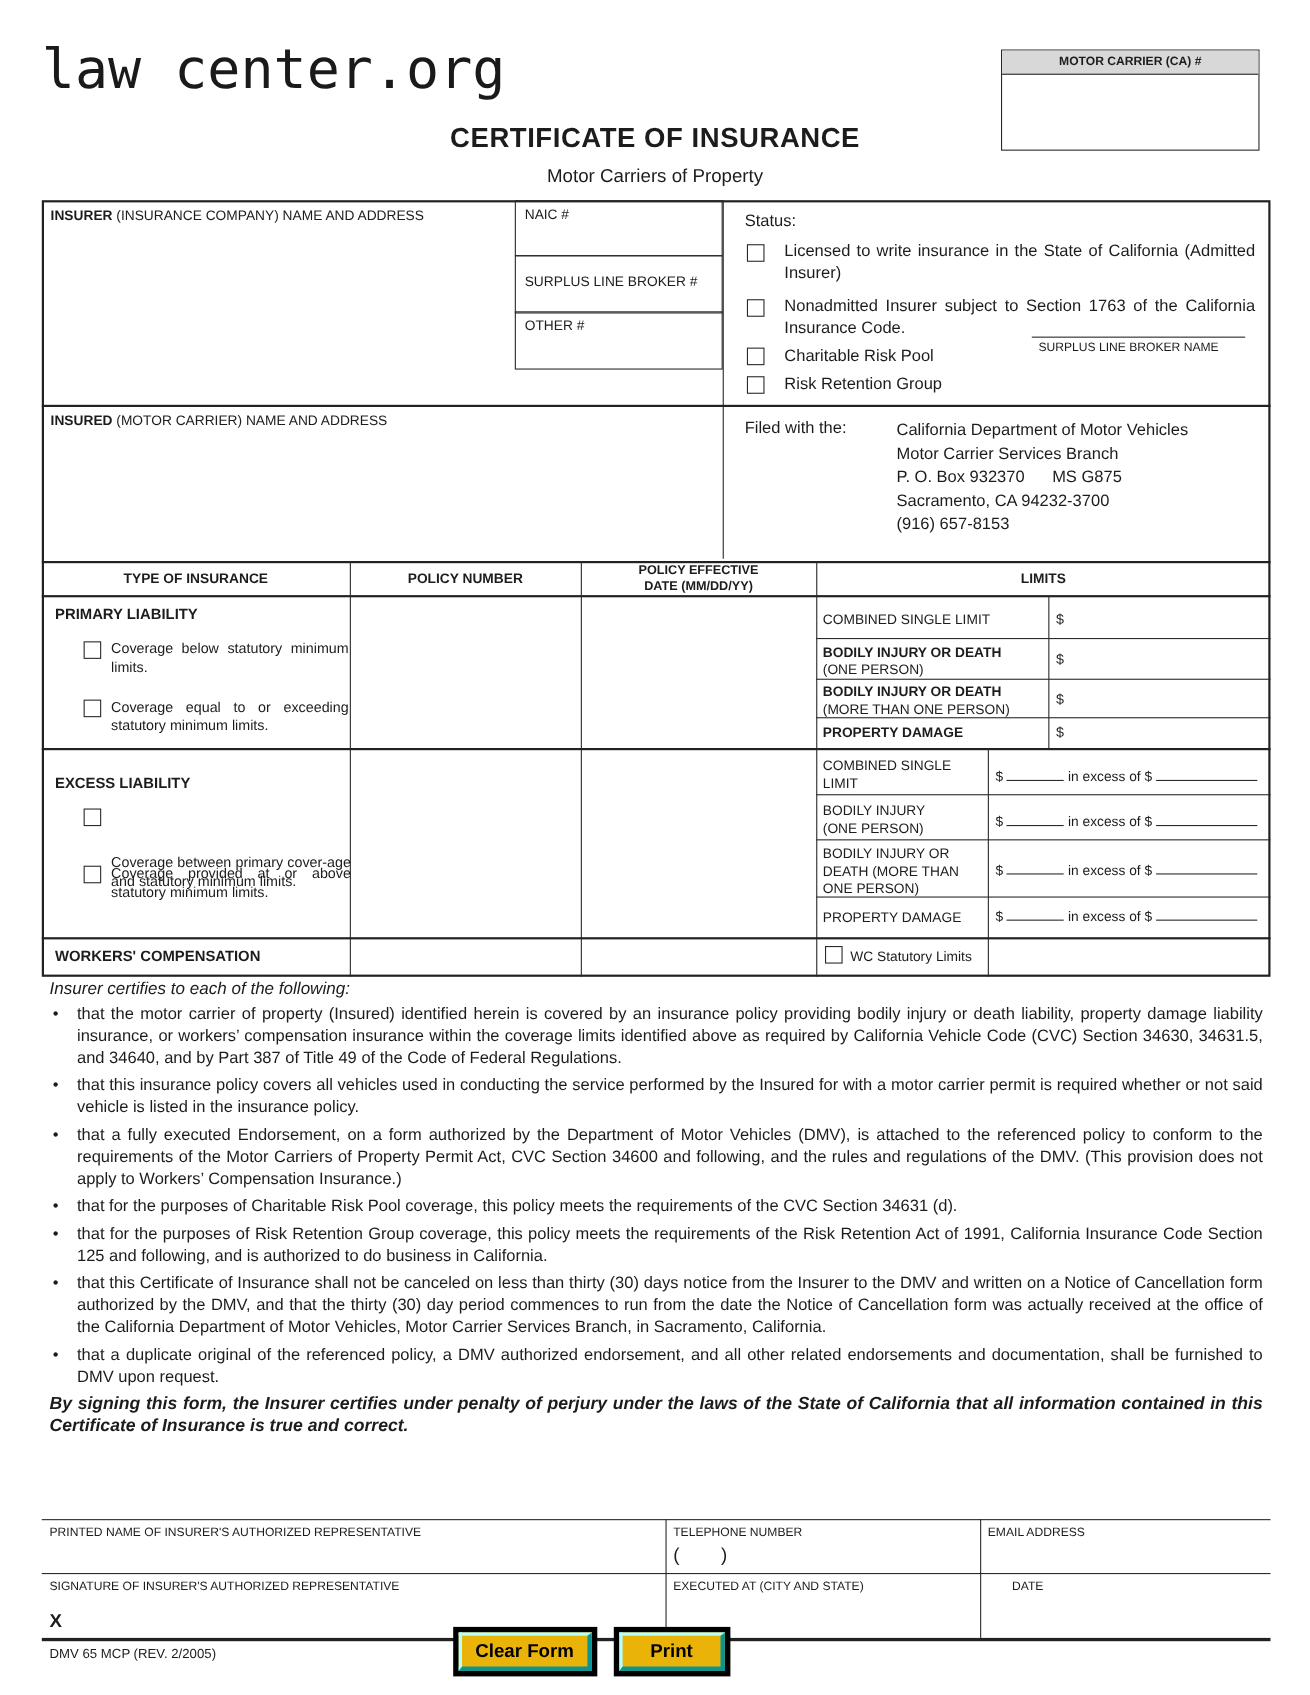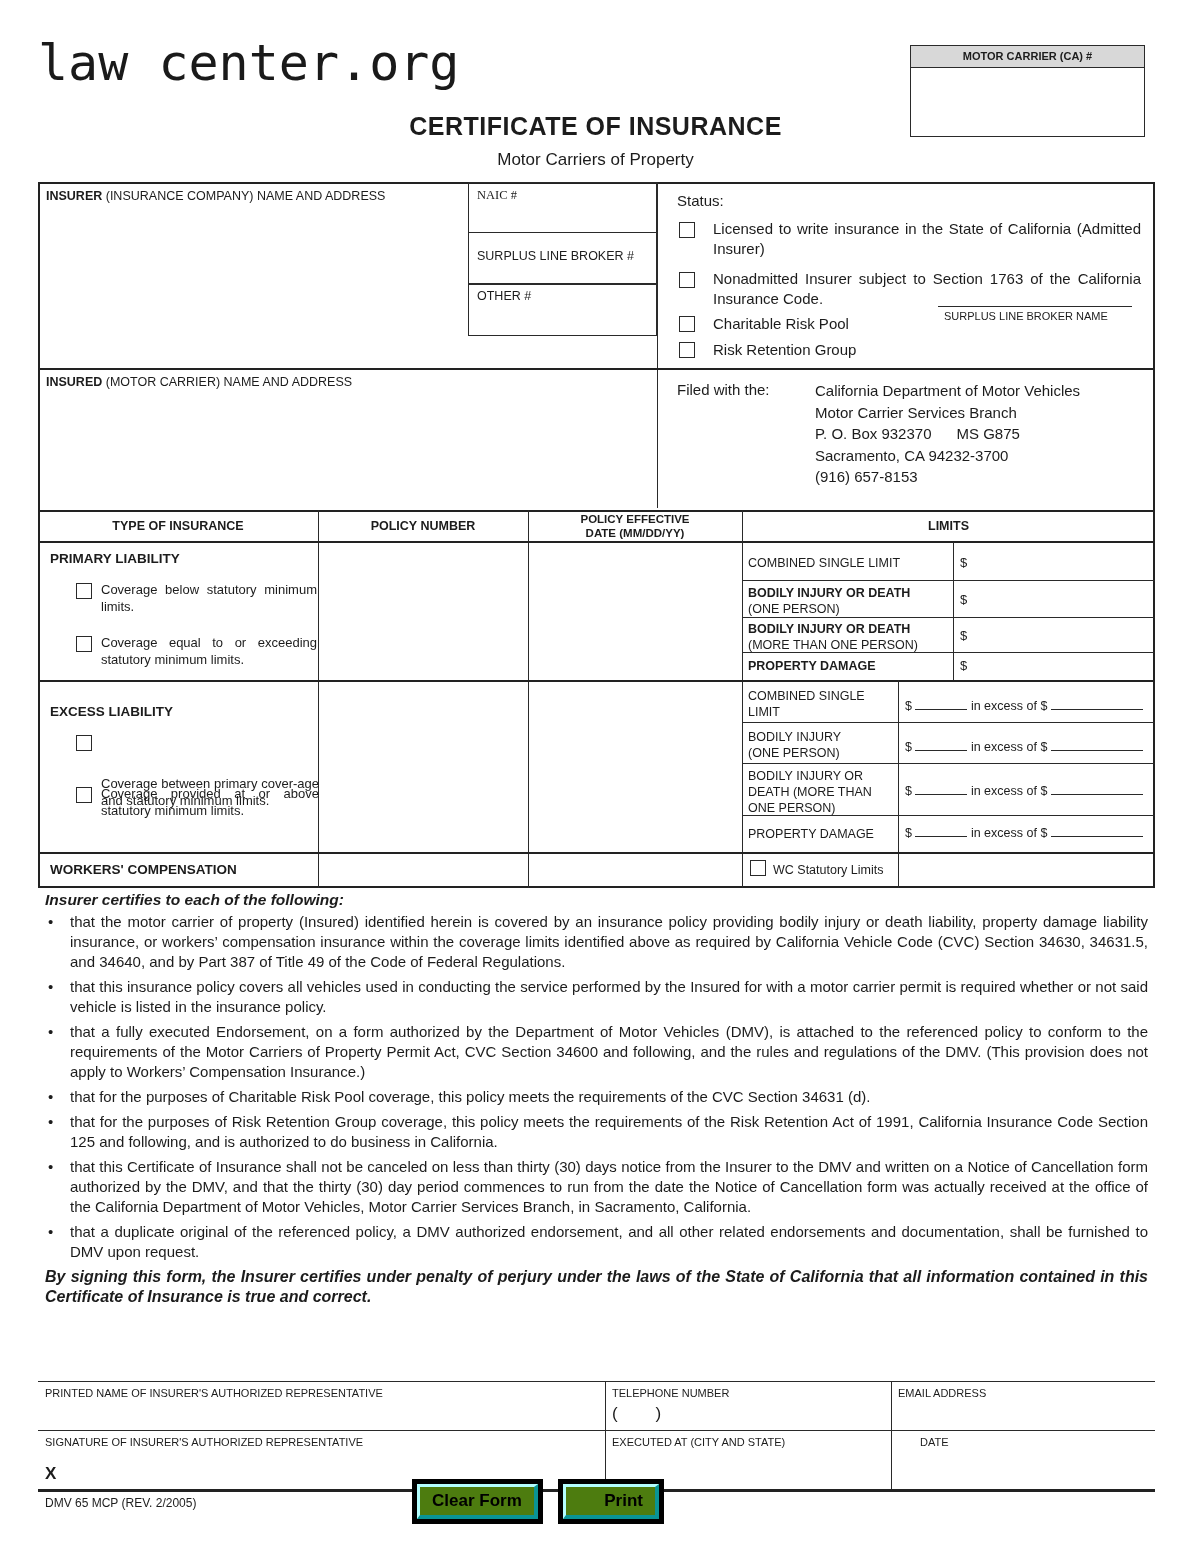--- a/index.html
+++ b/index.html
@@ -27,30 +27,30 @@
   .prelin { white-space:pre-line; }
   .cb { width:16px; height:16px; border:1.5px solid #2a2a2a; background:#fff; display:inline-block; }
   .ul { display:inline-block; border-bottom:1.4px solid #2a2a2a; height:13px; vertical-align:baseline; }
   .th { font-weight:bold; font-size:12.5px; text-align:center; }
   .sec-title { font-weight:bold; font-size:13.5px; }
   .opt { font-size:13px; line-height:17px; }
   .lim { font-size:12.5px; line-height:16px; }
   .dollar { font-size:13px; }
   .excess-val { font-size:12.5px; white-space:nowrap; }
   .bodytxt { position:absolute; left:45px; top:889px; width:1103px; }
-  .bodytxt h3 { font-size:15.5px; font-style:italic; font-weight:bold; margin:2px 0 3px 0; }
+  .bodytxt h3 { font-size:15.5px; font-style:italic; font-weight:normal; margin:2px 0 3px 0; }
   .bullet { position:relative; padding-left:25px; font-size:15px; line-height:20px;
             text-align:justify; margin-bottom:5px; }
   .bullet::before { content:"\2022"; position:absolute; left:3px; top:0; }
   .perjury { font-size:16px; font-style:italic; font-weight:bold; line-height:20px;
              text-align:justify; margin-top:3px; }
   .fld { background:transparent; }
   .btn-outer { position:absolute; background:#000; padding:5px; }
-  .btn-face { display:block; background:#4d7c0f; color:#000; font-weight:bold; font-size:17px;
-              text-align:right; padding:4px 12px; min-width:96px;
+  .btn-face { display:block; background:#eab308; color:#000; font-weight:bold; font-size:17px;
+              text-align:center; padding:4px 12px; min-width:96px;
               border-style:solid; border-width:3px 4px 4px 3px;
               border-color:#b4ffff #0a9494 #0a9494 #b4ffff; }
   .footer-num { font-size:12px; }
   .sig-x { font-weight:bold; font-size:17px; }
   .tel-val { font-size:17px; white-space:pre; }
 </style>
 </head>
 <body>
 
 <div class="page">
@@ -67,21 +67,21 @@
   <div class="abs subtitle" style="top:150px; left:0;">Motor Carriers of Property</div>
 
   <div class="abs outer" style="left:38px; top:182px; width:1117px; height:706px;"></div>
 
   <div class="abs lbl-field" style="left:46px; top:189px;">
     <b>INSURER</b><span> (INSURANCE COMPANY) NAME AND ADDRESS</span>
   </div>
   <div class="abs fld" style="left:42px; top:210px; width:420px; height:150px;"></div>
 
   <div class="abs cellbox" style="left:468px; top:182px; width:189px; height:51px;">
-    <div class="lbl-field" style="padding:5px 0 0 8px;font-family:Liberation Serif, serif;">NAIC #</div>
+    <div class="lbl-field" style="padding:5px 0 0 8px;">NAIC #</div>
     <div class="fld" style="height:24px;"></div>
   </div>
   <div class="abs cellbox" style="left:468px; top:231.5px; width:189px; height:53px;">
     <div class="lbl-field" style="padding:16px 0 0 8px;">SURPLUS LINE BROKER #</div>
     <div class="fld" style="height:26px;"></div>
   </div>
   <div class="abs cellbox" style="left:468px; top:283px; width:189px; height:53px;">
     <div class="lbl-field" style="padding:5px 0 0 8px;">OTHER #</div>
     <div class="fld" style="height:26px;"></div>
   </div>

